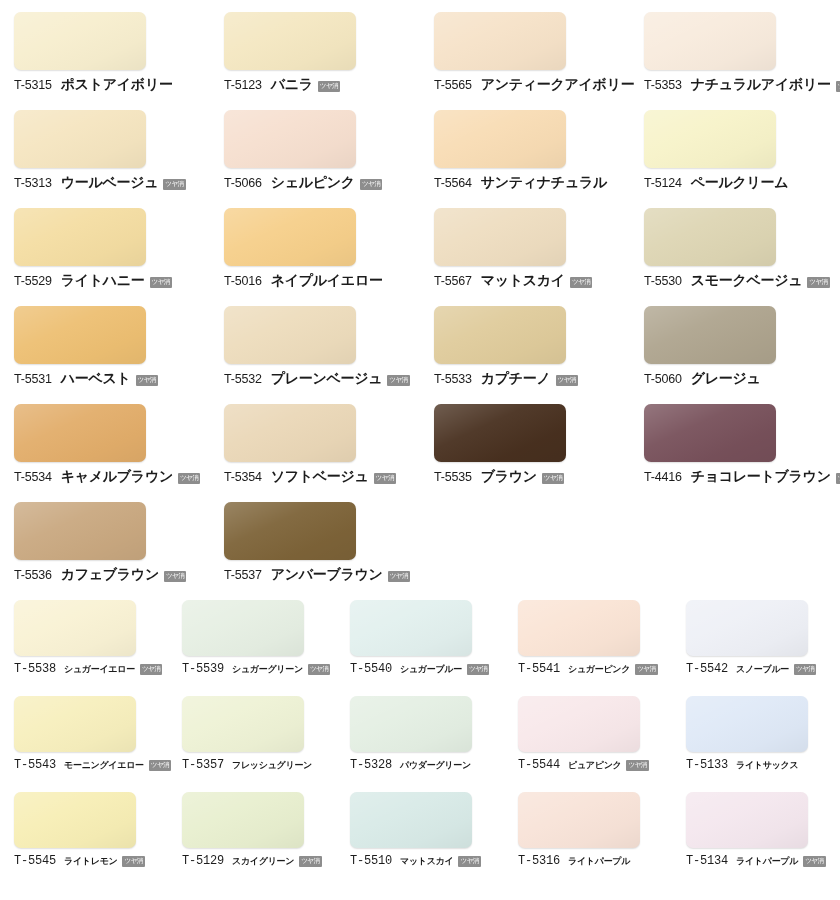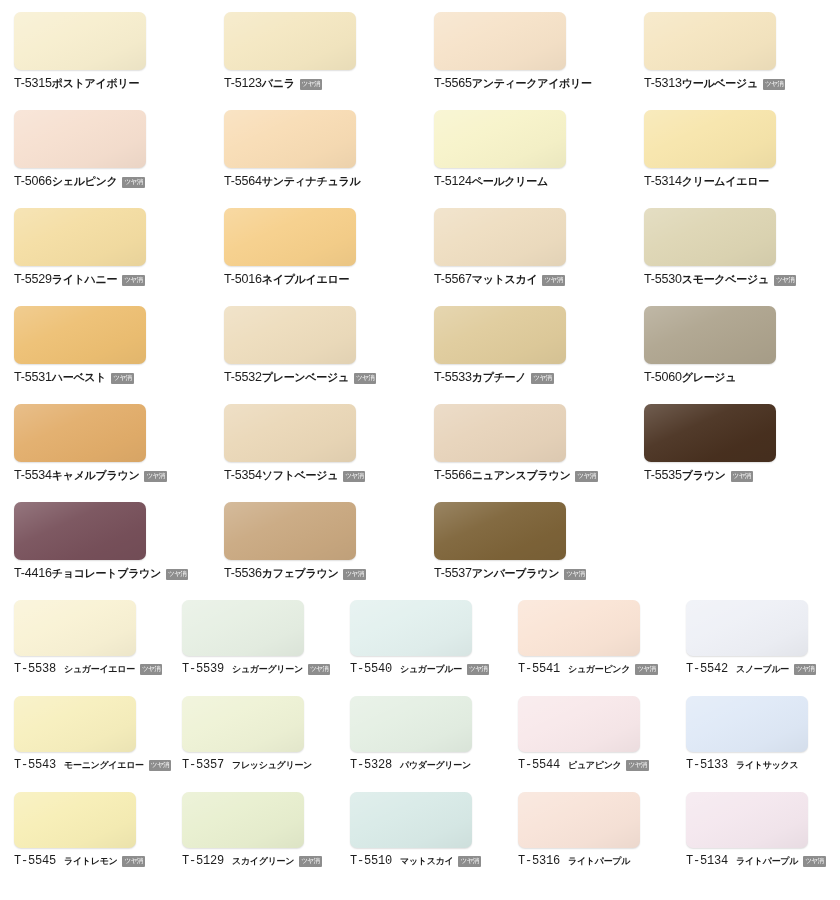--- a/index.html
+++ b/index.html
@@ -70,22 +70,23 @@
     white-space: nowrap;
   }
   .code {
     font-size: 12.5px;
     color: #1c1c1c;
     letter-spacing: -0.2px;
     font-weight: 400;
     flex: 0 0 auto;
   }
   .cname {
-    font-size: 11px;
+    font-size: 14px;
     color: #1c1c1c;
+    margin-left: 9px;
     letter-spacing: -0.3px;
     font-weight: 700;
     flex: 0 0 auto;
   }
   .grid.cols-5 .code { font-size: 12px; font-family: Liberation Mono, monospace; }
   .grid.cols-5 .cname { font-size: 9px; margin-left: 8px; }
 
   
   .badge {
     display: inline-block;
@@ -123,20 +124,28 @@
           </div>
         </div>
         <div class="cell">
           <div class="swatch" title="アンティークアイボリー" style="background: rgb(246, 226, 200);"></div>
           <div class="label-row">
             <span class="code">T-5565</span>
             <span class="cname">アンティークアイボリー</span>
           </div>
         </div>
         <div class="cell">
+          <div class="swatch" title="ナチュラルアイボリー" style="background: rgb(248, 235, 221);"></div>
+          <div class="label-row">
+            <span class="code">T-5353</span>
+            <span class="cname">ナチュラルアイボリー</span>
+            <span class="badge">ツヤ消</span>
+          </div>
+        </div>
+        <div class="cell">
           <div class="swatch" title="ウールベージュ" style="background: rgb(245, 229, 192);"></div>
           <div class="label-row">
             <span class="code">T-5313</span>
             <span class="cname">ウールベージュ</span>
             <span class="badge">ツヤ消</span>
           </div>
         </div>
         <div class="cell">
           <div class="swatch" title="シェルピンク" style="background: rgb(246, 223, 207);"></div>
           <div class="label-row">
@@ -153,27 +162,20 @@
           </div>
         </div>
         <div class="cell">
           <div class="swatch" title="ペールクリーム" style="background: rgb(247, 243, 201);"></div>
           <div class="label-row">
             <span class="code">T-5124</span>
             <span class="cname">ペールクリーム</span>
           </div>
         </div>
         <div class="cell">
-          <div class="swatch" title="クリームイエロー" style="background: rgb(247, 229, 171);"></div>
-          <div class="label-row">
-            <span class="code">T-5314</span>
-            <span class="cname">クリームイエロー</span>
-          </div>
-        </div>
-        <div class="cell">
           <div class="swatch" title="ライトハニー" style="background: rgb(244, 221, 162);"></div>
           <div class="label-row">
             <span class="code">T-5529</span>
             <span class="cname">ライトハニー</span>
             <span class="badge">ツヤ消</span>
           </div>
         </div>
         <div class="cell">
           <div class="swatch" title="ネイプルイエロー" style="background: rgb(246, 207, 138);"></div>
           <div class="label-row">
@@ -234,28 +236,20 @@
             <span class="code">T-5534</span>
             <span class="cname">キャメルブラウン</span>
             <span class="badge">ツヤ消</span>
           </div>
         </div>
         <div class="cell">
           <div class="swatch" title="ソフトベージュ" style="background: rgb(234, 215, 183);"></div>
           <div class="label-row">
             <span class="code">T-5354</span>
             <span class="cname">ソフトベージュ</span>
-            <span class="badge">ツヤ消</span>
-          </div>
-        </div>
-        <div class="cell">
-          <div class="swatch" title="ニュアンスブラウン" style="background: rgb(231, 211, 186);"></div>
-          <div class="label-row">
-            <span class="code">T-5566</span>
-            <span class="cname">ニュアンスブラウン</span>
             <span class="badge">ツヤ消</span>
           </div>
         </div>
         <div class="cell">
           <div class="swatch" title="ブラウン" style="background: rgb(72, 48, 31);"></div>
           <div class="label-row">
             <span class="code">T-5535</span>
             <span class="cname">ブラウン</span>
             <span class="badge">ツヤ消</span>
           </div>

